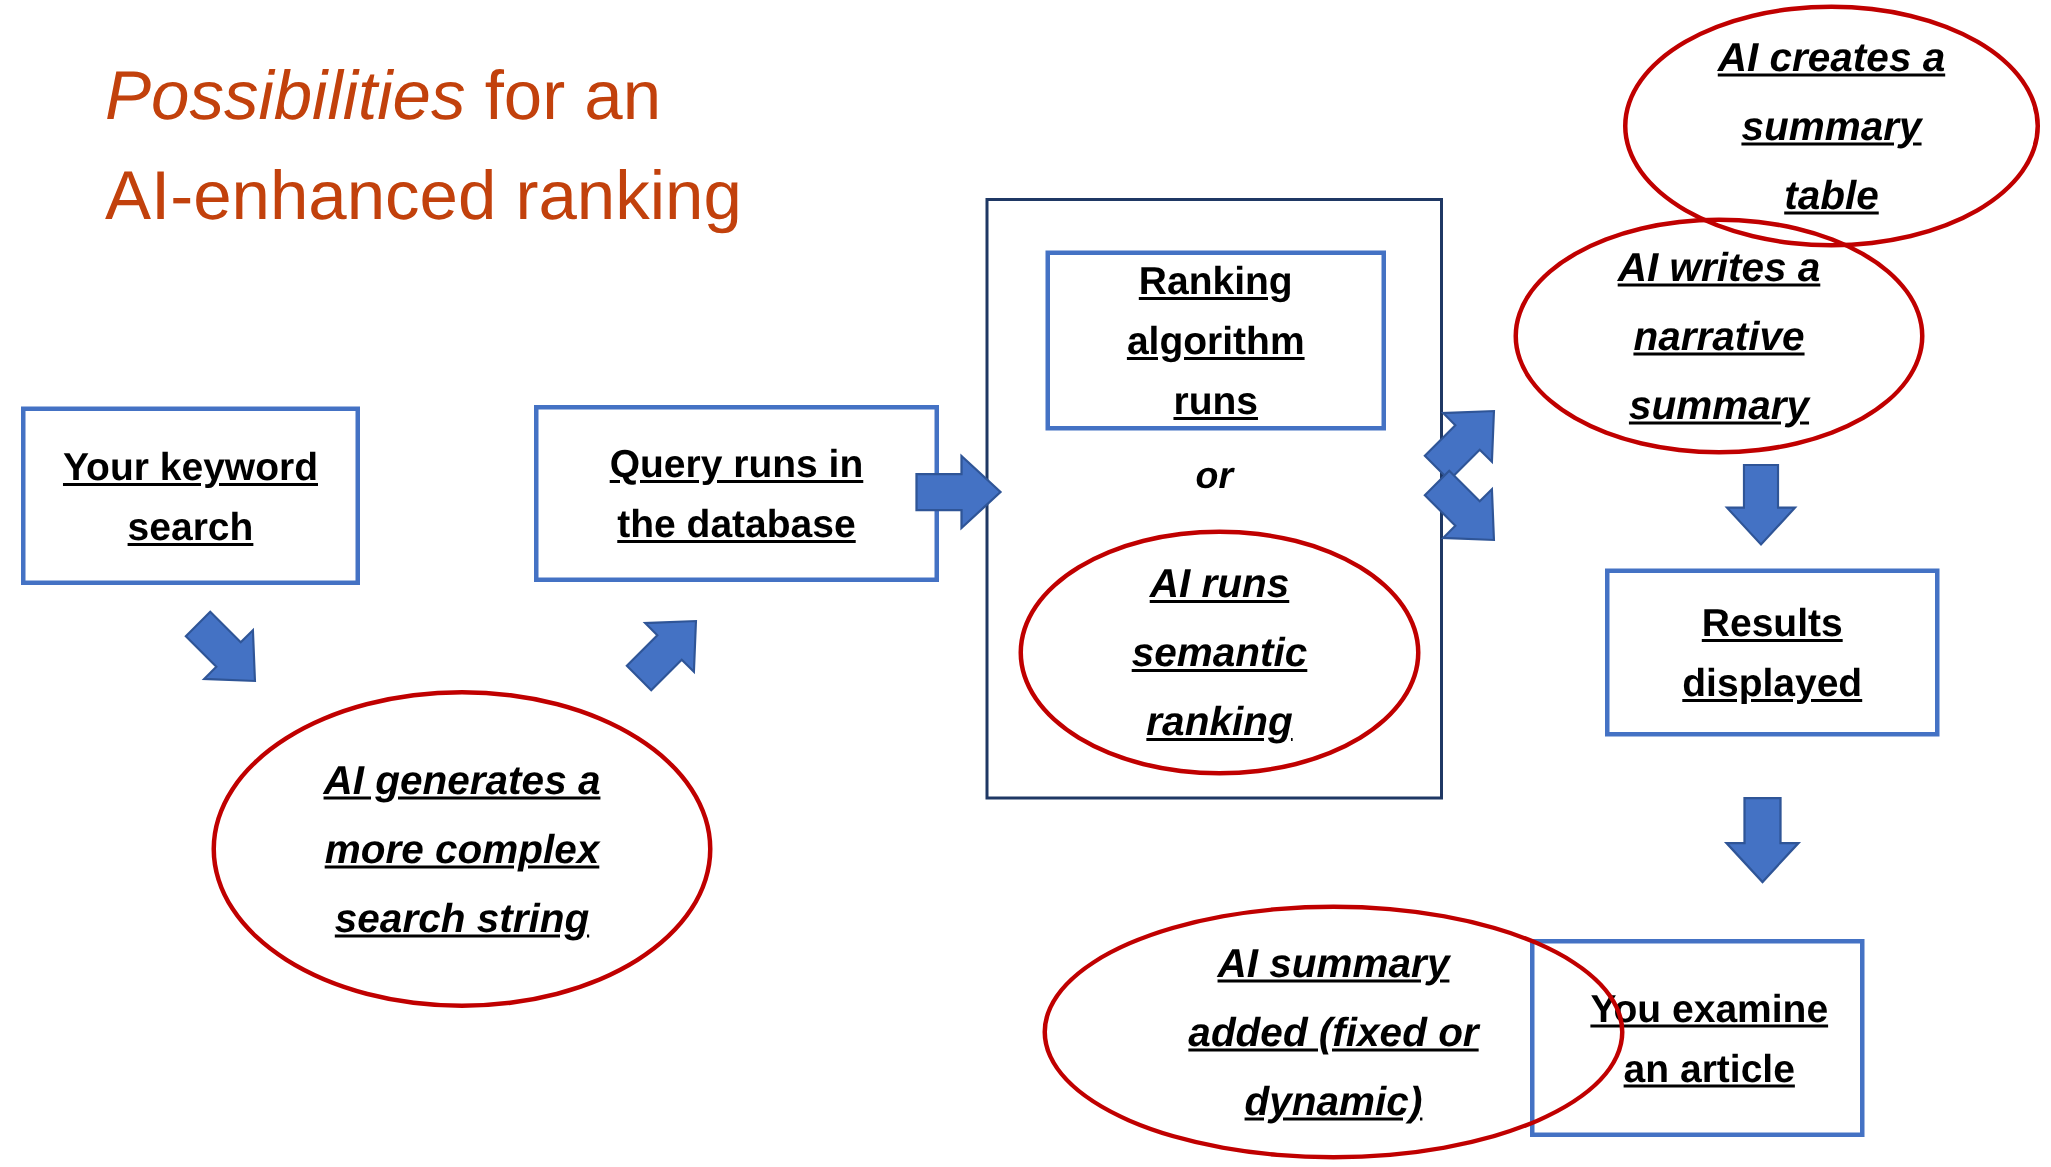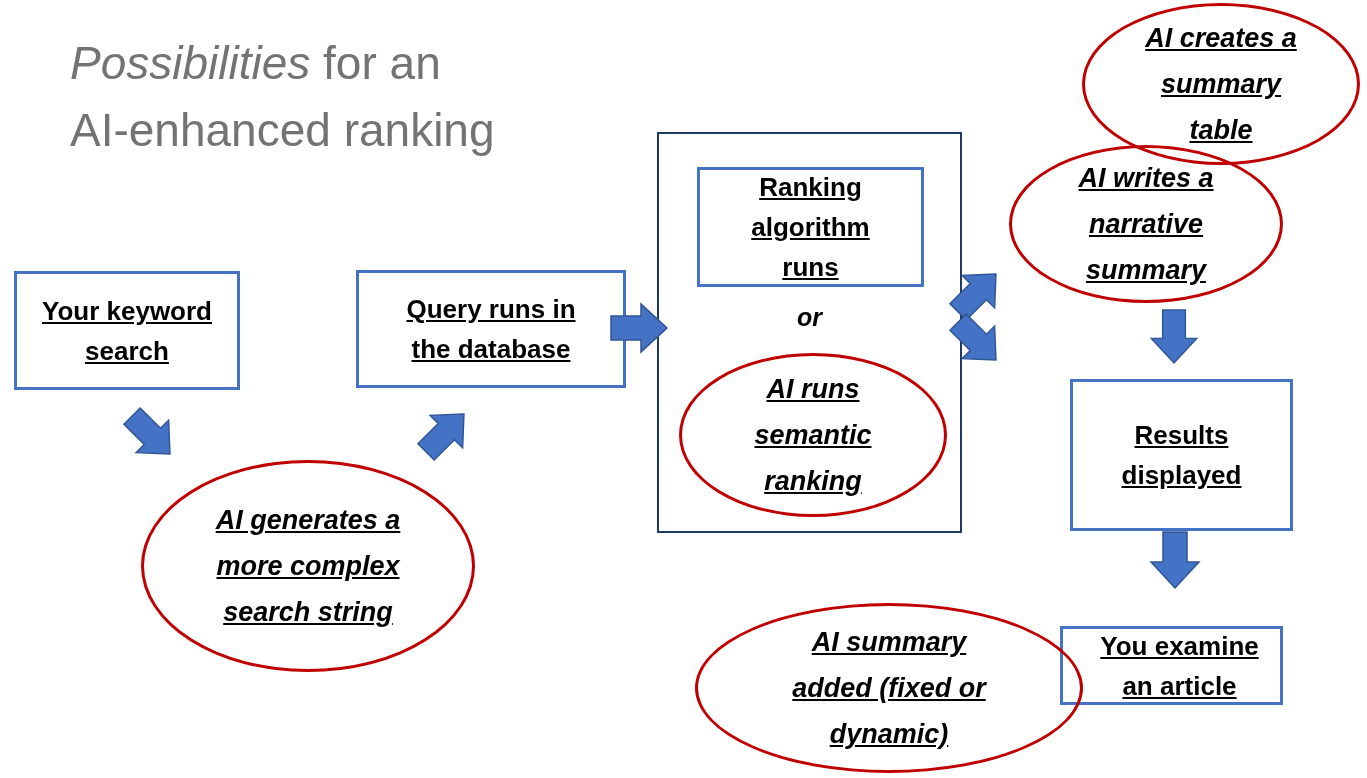--- a/index.html
+++ b/index.html
@@ -4,34 +4,34 @@
 <style>
   html,body { margin:0; padding:0; background:#fff; }
   .canvas {
     position:relative; width:1367px; height:778px; background:var(--background,#fff);
     font-family:"Liberation Sans","DejaVu Sans",sans-serif; color:var(--text-color,#000);
     overflow:hidden;
   }
 
   
   .title { position:absolute; left:70px; top:30px; font-size:46px; line-height:67px;
-           font-weight:300; color:#737373; }
+           font-weight:300; color:#c2410c; }
   .title em { font-style:italic; }
 
   
   .box { position:absolute; box-sizing:border-box; border:3px solid var(--box-border,#4472C4);
          background:#fff; display:flex; align-items:center; justify-content:center;
          text-align:center; font-weight:bold; font-size:26px; line-height:40px; }
   .node-text { white-space:pre-line;text-decoration:underline; }
 
   .keyword-box  { left:14px;  top:271px; width:226px; height:119px; }
   .query-box    { left:356px; top:270px; width:270px; height:118px;text-align:center; }
   .ranking-box  { left:697px; top:167px; width:227px; height:120px; }
-  .results-box  { left:1070px; top:379px; width:223px; height:152px; }
-  .examine-box  { left:1060px; top:626px; width:223px; height:79px;padding-left:16px; }
+  .results-box  { left:1070px; top:379px; width:223px; height:112px; }
+  .examine-box  { left:1020px; top:626px; width:223px; height:132px;padding-left:16px; }
 
   .container-box { position:absolute; left:657px; top:132px; width:305px; height:401px;
                    box-sizing:border-box; border:2px solid var(--container-border,#1F3864);
                    background:transparent; }
 
   .or-label { position:absolute; left:657px; top:303px; width:305px; text-align:center;
               font-weight:bold; font-style:italic; font-size:25px; }
 
   
   .ellipse { position:absolute; box-sizing:border-box;

